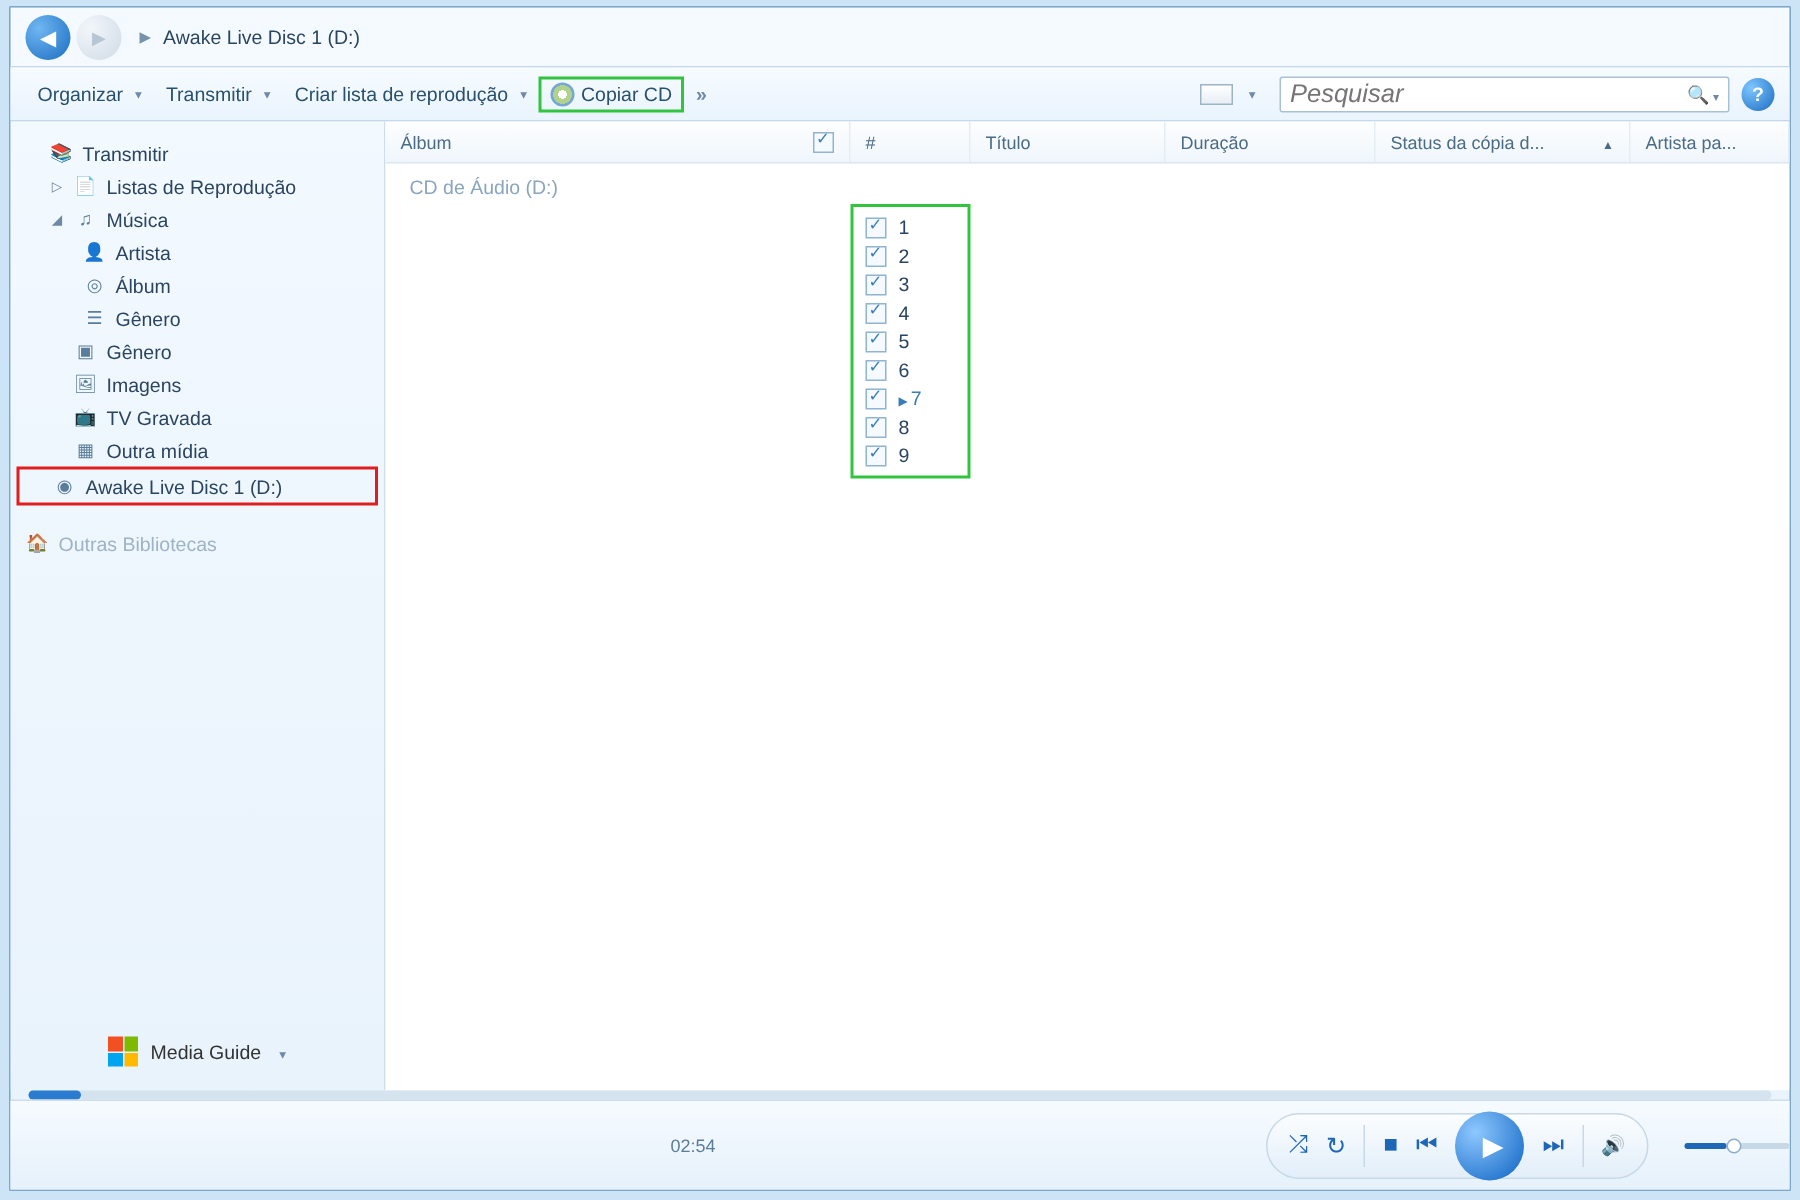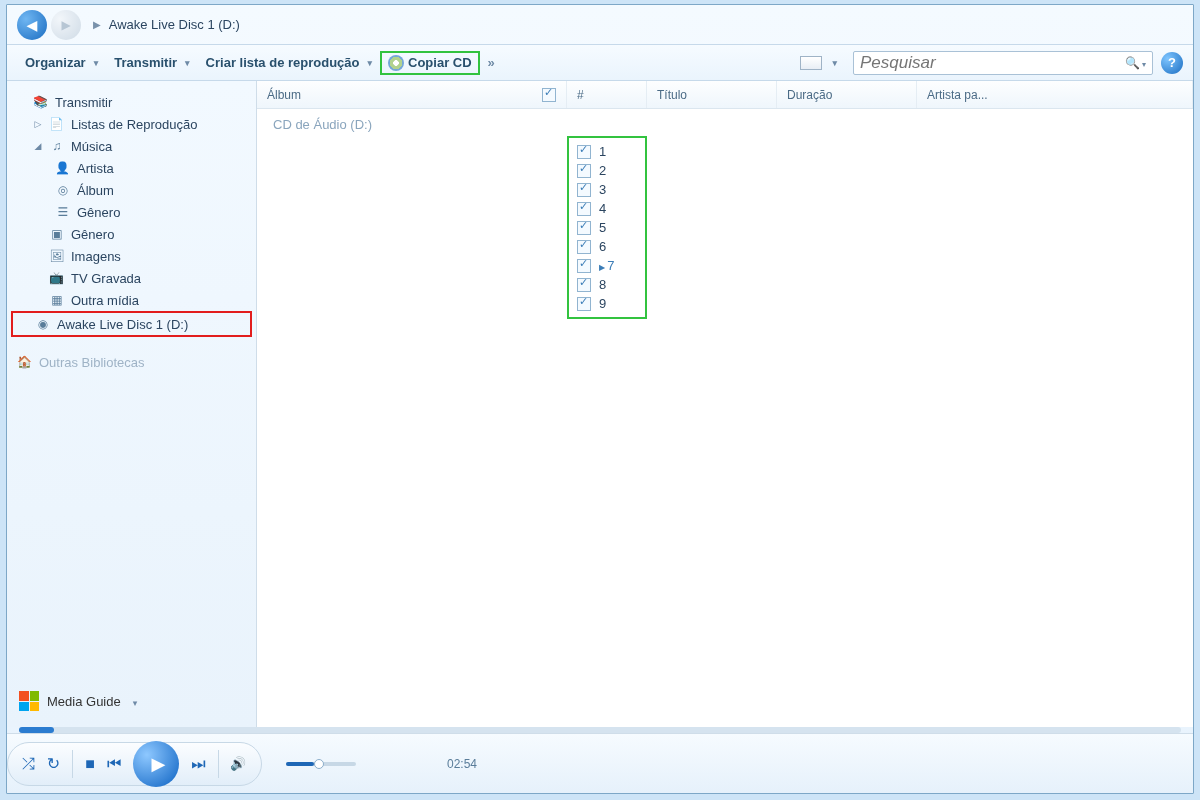--- a/index.html
+++ b/index.html
@@ -14,21 +14,21 @@
 .nav-back { background: radial-gradient(circle at 30% 30%, #6fb6f2, #1b6dc1); color: #fff; }
 .nav-fwd { background: radial-gradient(circle at 30% 30%, #f2f6fa, #cfdbe6); color: #9fb3c6; }
 .arrow-left::before { content: "◀"; font-size: 14px; }
 .arrow-right::before { content: "▶"; font-size: 12px; color: #b7c6d4; }
 .breadcrumb-sep { margin: 0 8px; color: #7992ab; font-size: 10px; }
 .breadcrumb-sep::before { content: "▶"; }
 .breadcrumb-text { color: #2b4560; }
 
 
 .toolbar { height: 36px; display: flex; align-items: center; padding: 0 10px; border-bottom: 1px solid #c6d9ea; background: linear-gradient(#f6fbff,#eaf4fd); }
-.tb-item { padding: 4px 8px; color: #29506d; display: flex; align-items: center; gap: 4px; cursor: pointer; font-weight: bold; }
+.tb-item { padding: 4px 8px; color: #29506d; display: flex; align-items: center; gap: 4px; cursor: pointer; }
 .dd::after { content: "▾"; font-size: 9px; color: #6e8aa6; margin-left: 4px; }
 .cd-icon { width: 16px; height: 16px; border-radius: 50%; background: radial-gradient(circle, #fff 25%, #b1d28e 26% 55%, #74a7d8 56% 80%, #e6b2dd 81% 100%); display: inline-block; }
 .highlight-green { border: 2px solid #32c33f; padding: 2px 6px; }
 .double-chevron::before { content: "»"; color: #6e8aa6; font-weight: bold; }
 .view-icon { width: 22px; height: 14px; border: 1px solid #9fb3c6; display: inline-block; background: linear-gradient(#fff,#e8eef5); margin-right: 2px; }
 .searchbox { margin-left: 8px; flex: 0 0 300px; height: 24px; border: 1px solid #a9c1d6; background: #fff; border-radius: 2px; display: flex; align-items: center; padding: 0 6px; color: #9fb3c6; }
 .searchbox input { border: none; outline: none; flex: 1; font-size: 17px; font-style: italic; color: #8fa6bb; background: transparent; }
 .search-glass { color: #3a7bbf; }
 .search-glass::before { content: "🔍"; font-size: 12px; }
 .search-dd::after { content: "▾"; font-size: 8px; color: #6e8aa6; margin-left: 2px; }
@@ -38,21 +38,21 @@
 .body { flex: 1; display: flex; overflow: hidden; }
 .sidebar { width: 250px; border-right: 1px solid #cfdde9; padding: 10px 4px; background: linear-gradient(180deg,#f2f9ff,#e9f3fc); overflow-y: auto; display: flex; flex-direction: column; }
 .tree-item { display: flex; align-items: center; gap: 6px; padding: 3px 6px; color: #2b4560; cursor: pointer; }
 .tree-item .exp { width: 10px; font-size: 9px; color: #6e8aa6; text-align: center; }
 .tree-level1 { padding-left: 22px; }
 .tree-level2 { padding-left: 44px; }
 .ic { width: 16px; height: 16px; display: inline-flex; align-items: center; justify-content: center; font-size: 12px; color: #5a7d9a; }
 .red-box { border: 2px solid #e21d1d; }
 .muted { color: #9fb3c6; }
 .sidebar-spacer { flex: 1; }
-.media-guide { display: flex; align-items: center; gap: 8px; padding: 6px 8px; margin-top: auto; }
+.media-guide { display: flex; align-items: center; gap: 8px; padding: 6px 8px; margin-top: auto; justify-content: center; }
 .win-logo { width: 20px; height: 20px; display: grid; grid-template-columns: 1fr 1fr; grid-template-rows: 1fr 1fr; gap: 1px; }
 .win-logo span:nth-child(1){background:#f25022;} .win-logo span:nth-child(2){background:#7fba00;} .win-logo span:nth-child(3){background:#00a4ef;} .win-logo span:nth-child(4){background:#ffb900;}
 
 
 .main { flex: 1; display: flex; flex-direction: column; background: #fff; }
 .col-headers { height: 28px; display: flex; align-items: stretch; border-bottom: 1px solid #dbe6ef; background: linear-gradient(#fdfeff,#eff6fc); }
 .col { display: flex; align-items: center; padding: 0 10px; border-right: 1px solid #e5edf4; color: #4b6b86; font-size: 12px; }
 .col.album { width: 310px; justify-content: space-between; }
 .col.num { width: 80px; }
 .col.title { width: 130px; }
@@ -72,21 +72,21 @@
 .chk::after { content: "✓"; position: absolute; top: -3px; left: 1px; font-size: 11px; color: #3c7db7; }
 .track-num { color: #2b4560; }
 .track-num.playing { color: #3c7db7; }
 .play-ind::before { content: "▶"; font-size: 8px; color: #3c7db7; margin-right: 2px; }
 
 
 .seekbar { height: 6px; background: #d5e3ef; margin: 0 12px; position: relative; border-radius: 3px; }
 .seekbar .prog { position: absolute; left: 0; top: 0; bottom: 0; width: 3%; background: #2b7cd0; border-radius: 3px; }
 
 
-.player { height: 60px; display: flex; align-items: center; justify-content: flex-start; gap: 14px; background: linear-gradient(#f6fbff,#e6f1fb); border-top: 1px solid #cfdde9; position: relative; }
+.player { height: 60px; display: flex; align-items: center; justify-content: flex-end; gap: 14px; background: linear-gradient(#f6fbff,#e6f1fb); border-top: 1px solid #cfdde9; position: relative; }
 .time { color: #5a7d9a; font-size: 12px; position: absolute; left: 440px; }
 .pill { display: flex; align-items: center; gap: 12px; background: linear-gradient(#fbfdff,#e2eef9); border: 1px solid #c7d8e6; border-radius: 30px; padding: 4px 14px; height: 44px; }
 .pbtn { color: #1e67b6; cursor: pointer; font-size: 16px; display: flex; align-items: center; }
 .big-play { width: 46px; height: 46px; border-radius: 50%; background: radial-gradient(circle at 30% 30%, #8ec8ff, #0c62c2); display: flex; align-items: center; justify-content: center; color: #fff; }
 .big-play::before { content: "▶"; font-size: 18px; margin-left: 4px; }
 .vol { display: flex; align-items: center; gap: 6px; margin-left: 10px; }
 .vol-icon::before { content: "🔊"; color: #1e67b6; font-size: 13px; }
 .vol-track { width: 70px; height: 4px; background: #c7d8e6; border-radius: 2px; position: relative; }
 .vol-track .fill { position: absolute; left: 0; top: 0; bottom: 0; width: 40%; background: #1e67b6; border-radius: 2px; }
 .vol-track .thumb { position: absolute; left: 40%; top: -3px; width: 10px; height: 10px; background: #fff; border: 1px solid #8caecb; border-radius: 50%; }
@@ -210,20 +210,24 @@
 
     <div class="main">
       <div class="col-headers">
         <div class="col album">
             <span>Álbum</span>
             <span class="hdr-check"></span>
           </div>
         <div class="col num">#</div>
         <div class="col title">Título</div>
         <div class="col dur">Duração</div>
+        <div class="col status">
+            <span>Status da cópia d...</span>
+            <span class="sort-arrow"></span>
+          </div>
         <div class="col artist">Artista pa...</div>
       </div>
 
       <div class="group-label">CD de Áudio (D:)</div>
 
       <div class="track-area">
         <div class="album-col-spacer"></div>
         <div class="tracks" id="tracks-container">
             <div class="track-row">
               <span class="chk"></span>

